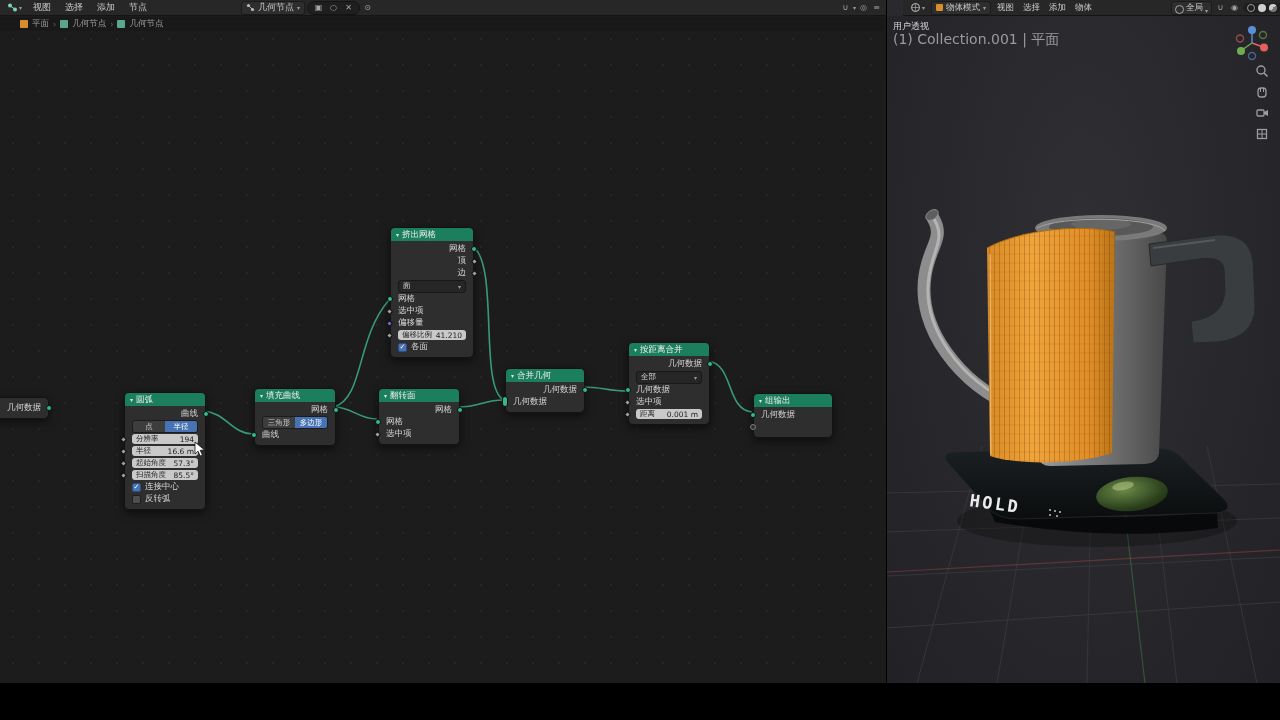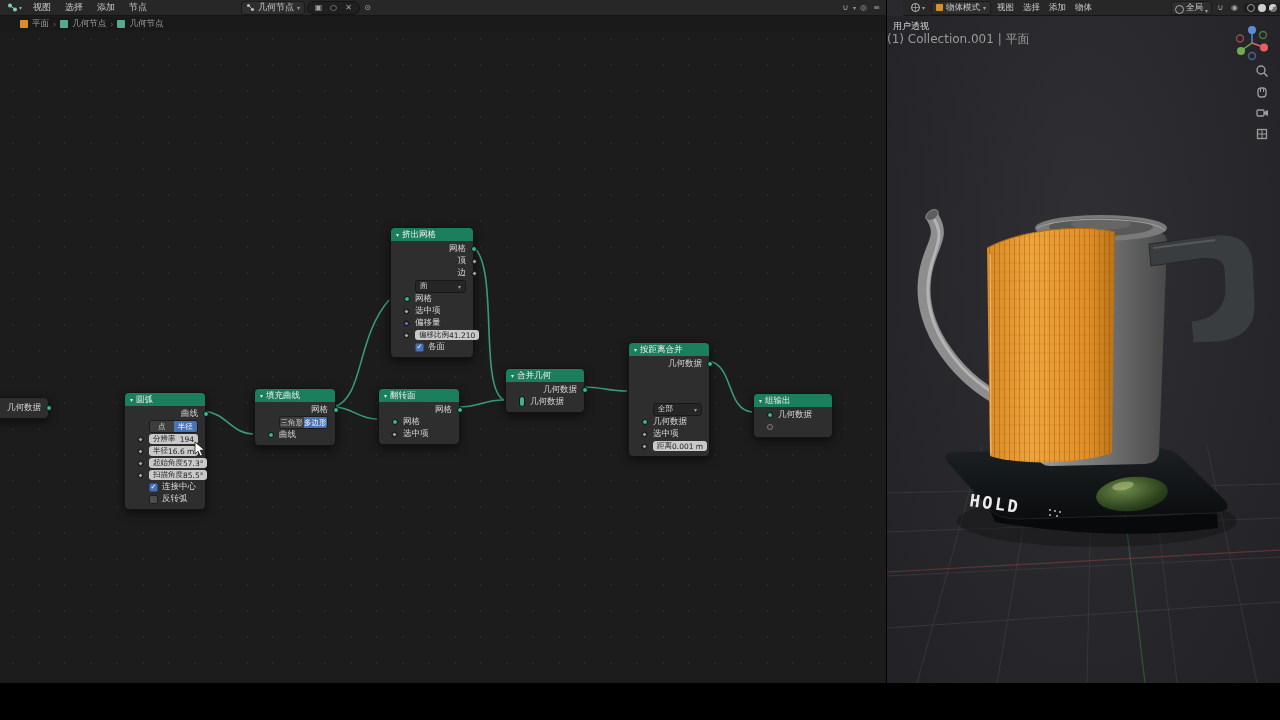--- a/index.html
+++ b/index.html
@@ -21,21 +21,21 @@
       box-sizing:border-box;z-index:25;font-size:8.5px;color:#9f9f9f;background:rgba(20,20,20,.35);}
   .bicon{width:8px;height:8px;border-radius:1px;display:inline-block;}
   .sep{color:#6a6a6a;font-size:8px;}
 
   
   .node{position:absolute;background:rgba(47,47,47,.97);border:1px solid #131313;border-radius:5px;
         box-shadow:0 3px 8px rgba(0,0,0,.55);font-size:8.5px;color:#d6d6d6;}
   .nh{height:13px;display:flex;align-items:center;gap:3px;padding:0 5px;border-radius:4px 4px 0 0;
       background:#1b7e5c;color:#f0f0f0;font-size:8.5px;white-space:nowrap;}
   .nh .chev{color:#cfe9df;}
-  .nb{padding:2px 0 4px 17px;}
+  .nb{padding:2px 0 4px 0;}
   .nr{position:relative;height:12px;display:flex;align-items:center;padding:0 7px;white-space:nowrap;}
   .nr.o{justify-content:flex-end;}
   .sk{position:absolute;top:3px;width:6px;height:6px;border-radius:50%;background:#35b88c;border:1px solid #0e0e0e;box-sizing:border-box;}
   .sk.l{left:-4px;} .sk.r{right:-4px;}
   .sk.d{width:5px;height:5px;border-radius:1px;transform:rotate(45deg);background:#a2a2a2;top:3.5px;}
   .sk.v{background:#6f6fc9;}
   .sk.multi{height:11px;border-radius:4px;top:0;}
   .sk.empty{background:#2f2f2f;border:1px solid #7e7e7e;}
   .fld{flex:1;display:flex;justify-content:space-between;align-items:flex-end;background:#c9c9c9;color:#1d1d1d;
        border-radius:3px;height:10px;padding:0 4px;font-size:7.5px;}
@@ -58,21 +58,21 @@
   .modepill{display:flex;align-items:center;gap:3px;background:#2e2e2e;border:1px solid #1a1a1a;border-radius:3px;height:12px;padding:0 4px;}
   .cube{width:7px;height:7px;background:#d98d2b;border-radius:1px;}
   .vp-menu{padding:0 3px;}
   .orient{display:flex;align-items:flex-end;gap:2px;background:#2e2e2e;border:1px solid #1a1a1a;border-radius:3px;height:12px;padding:0 3px;}
   .globe{width:7px;height:7px;border:1px solid #aaa;border-radius:50%;position:relative;}
   .shade{display:flex;align-items:center;gap:3px;background:#1f1f1f;border-radius:7px;padding:1px 4px;}
   .sball{width:8px;height:8px;border-radius:50%;box-sizing:border-box;}
   .vp-body{position:absolute;left:0;top:16px;width:393px;height:667px;
       background:radial-gradient(ellipse at 50% 35%, #303034 0%, #28282c 55%, #222226 100%);}
   .ov1{position:absolute;left:6px;top:4px;font-size:9px;color:#d2d2d2;z-index:20;}
-  .ov2{position:absolute;left:0;top:15px;font-size:12px;color:#9b9b9b;z-index:20;}
+  .ov2{position:absolute;left:6px;top:15px;font-size:14px;color:#9b9b9b;z-index:20;}
   .gizmo{position:absolute;left:346px;top:8px;z-index:20;}
   .sideicons{position:absolute;left:368px;top:48px;display:flex;flex-direction:column;gap:7px;z-index:20;}
   .scene{position:absolute;left:0;top:0;}
 
   .bottom{position:absolute;left:0;top:683px;width:1280px;height:37px;background:#000;}
   .divider{position:absolute;left:886px;top:0;width:1px;height:683px;background:#000;z-index:50;}
 </style>
 </head>
 <body>
 
@@ -270,21 +270,21 @@
     <div class="node" style="left:628px;top:342px;width:80px;">
       <div class="nh">
         <span class="chev">▾</span>
         <span>按距离合并</span>
       </div>
       <div class="nb">
         <div class="nr o">
             <span>几何数据</span>
           <span class="sk r"></span>
           </div>
-        <div class="nr" style="height:14px;margin-top:32px;">
+        <div class="nr" style="height:14px;">
           <div class="dd">
             <span>全部</span>
               <span class="chev">▾</span>
             </div>
           </div>
         <div class="nr">
             <span class="sk l"></span>
           <span>几何数据</span>
           </div>
         <div class="nr">

